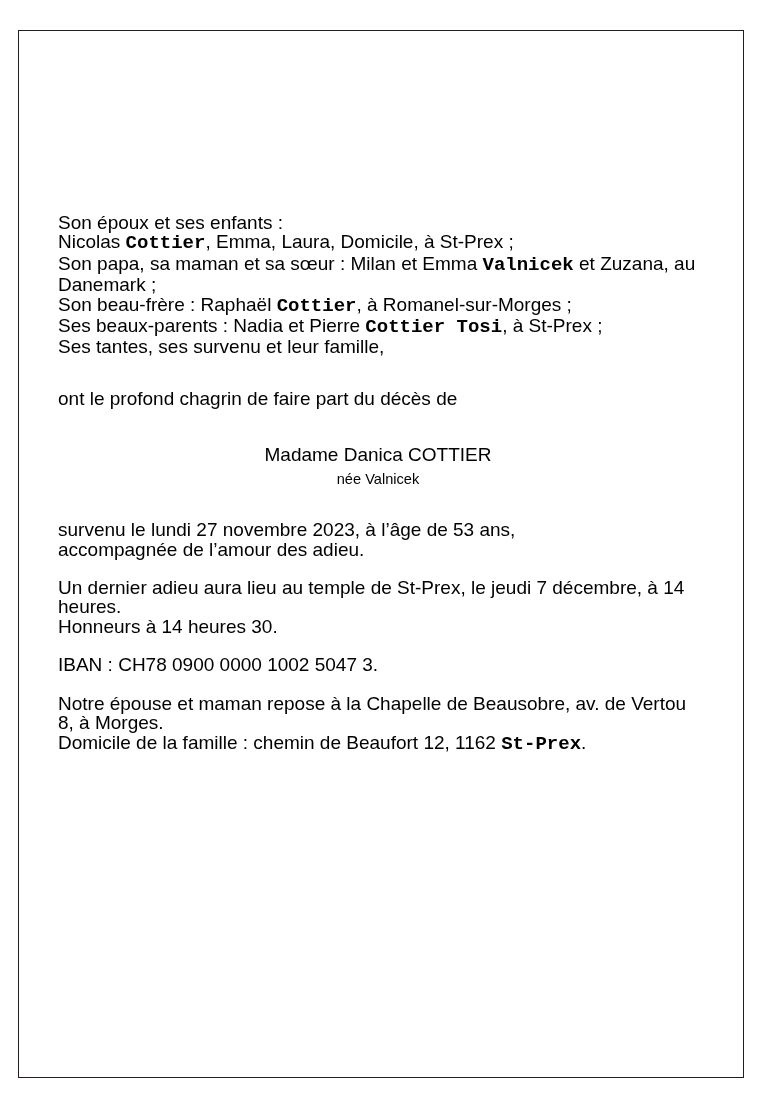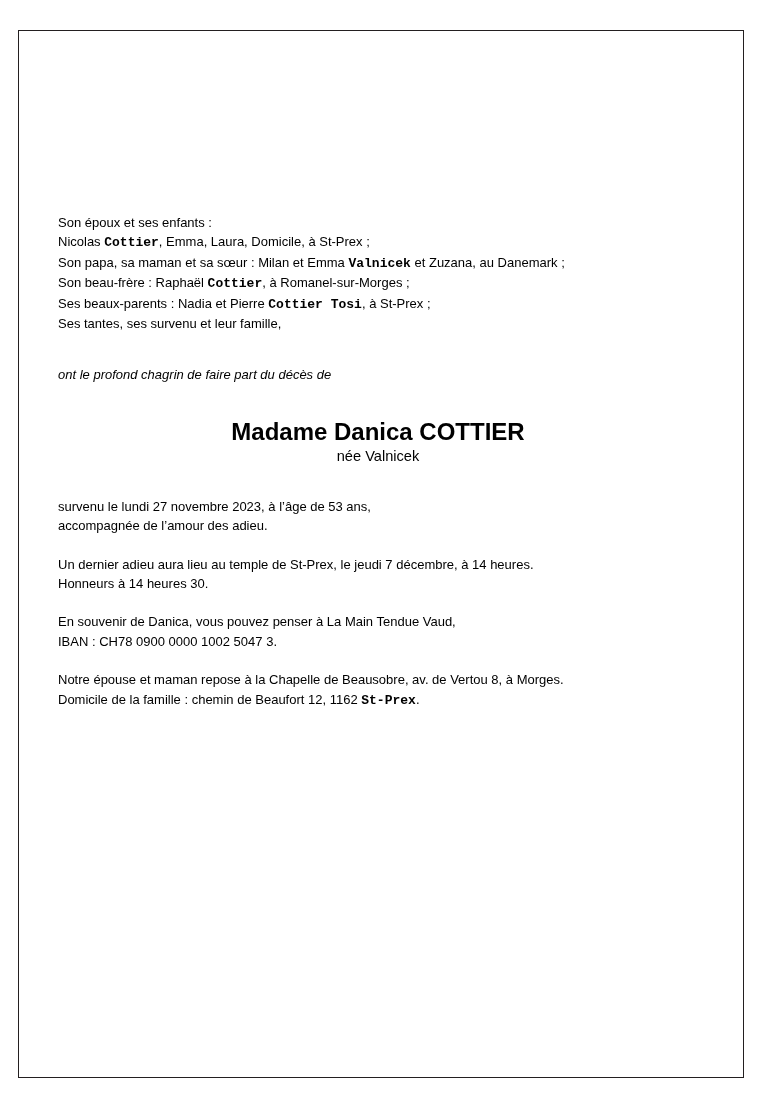--- a/index.html
+++ b/index.html
@@ -23,53 +23,52 @@
     background: #ffffff;
     box-sizing: border-box;
   }
   .content {
     position: absolute;
     left: 39px;
     top: 182px;
     width: 640px;
   }
   .line {
-    font-size: 13px;
+    font-size: 19px;
     line-height: 19.4px;
     white-space: pre-wrap;
   }
   .block {
     margin-bottom: 19px;
   }
   .block:last-child {
     margin-bottom: 0;
   }
   b, .b {
     font-weight: bold;
     font-family: Liberation Mono, monospace;
   }
   .name-block {
     text-align: center;
     margin-top: 36px;
     margin-bottom: 30px;
   }
   .deceased-name {
-    font-size: 24px;
-    font-weight: bold;
+    font-size: 19px;
+    font-weight: normal;
     line-height: 22px;
     text-align: center;
   }
   .deceased-nee {
     font-size: 14.6px;
     line-height: 22px;
     margin-top: 2px;
   }
   .spacer-announce {
     margin-top: 32px;
-    font-style: italic;
   }
 </style>
 </head>
 <body>
 
 <div class="page">
   <div class="content">
 
     <div class="block">
         <div class="line"><span>Son époux et ses enfants :</span></div>
@@ -93,21 +92,20 @@
         <div class="line"><span>survenu le lundi 27 novembre 2023, à l’âge de 53 ans,</span></div>
         <div class="line"><span>accompagnée de l’amour des adieu.</span></div>
       </div>
 
     <div class="block">
         <div class="line"><span>Un dernier adieu aura lieu au temple de St-Prex, le jeudi 7 décembre, à 14 heures.</span></div>
         <div class="line"><span>Honneurs à 14 heures 30.</span></div>
       </div>
 
     <div class="block">
-        <div class="line"><span>En souvenir de Danica, vous pouvez penser à La Main Tendue Vaud,</span></div>
         <div class="line"><span>IBAN : CH78 0900 0000 1002 5047 3.</span></div>
       </div>
 
     <div class="block">
         <div class="line"><span>Notre épouse et maman repose à la Chapelle de Beausobre, av. de Vertou 8, à Morges.</span></div>
         <div class="line"><span>Domicile de la famille : chemin de Beaufort 12, 1162 </span><span class="b">St-Prex</span><span>.</span></div>
       </div>
 
   </div>
 </div>

